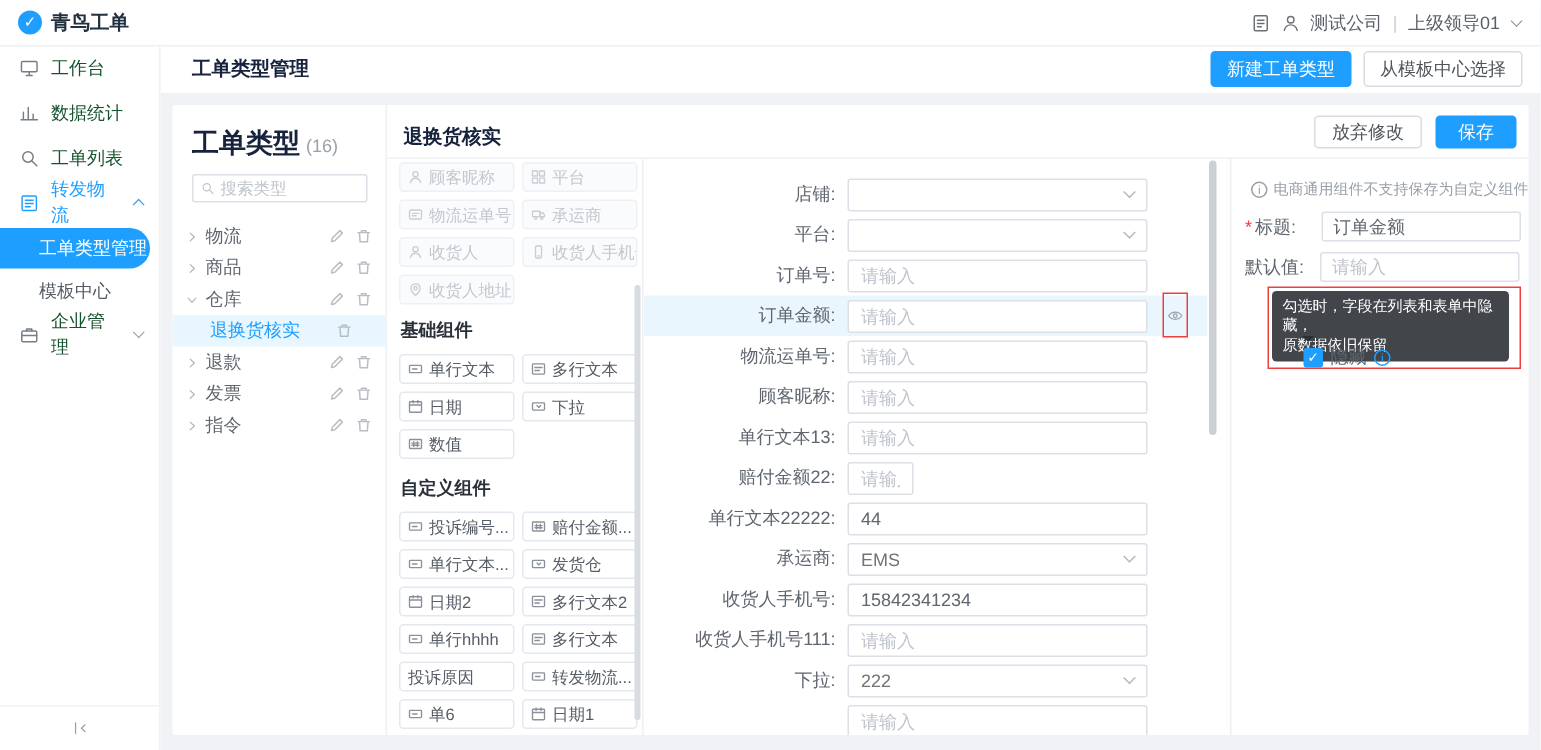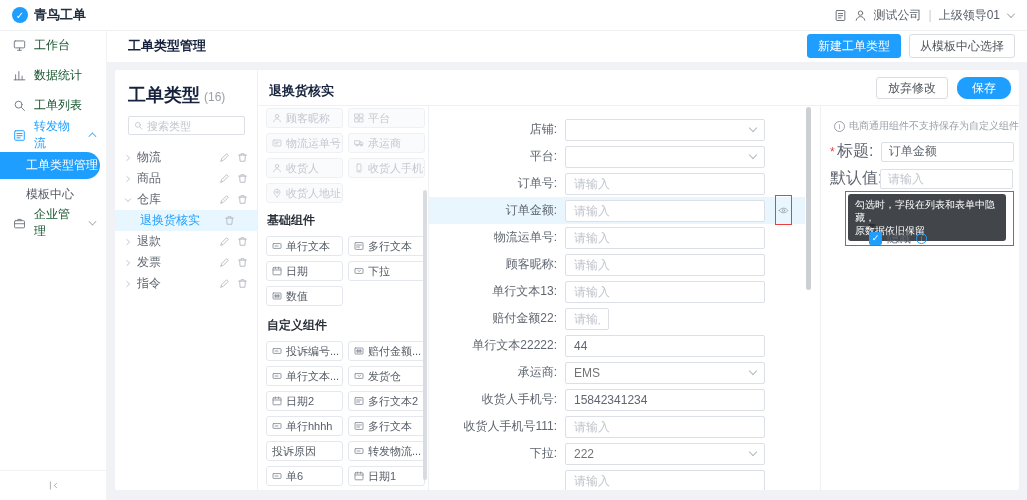--- a/index.html
+++ b/index.html
@@ -64,21 +64,21 @@
   .type-row.sel { background:#e8f6ff; color:#1e9fff; }
   .t-icons { margin-left:auto; display:flex; gap:7px; }
   .type-row.sel .t-icons { margin-right:13px; }
   .tico { width:11px; height:11px; color:#b8bdc5; }
   .tico svg { width:11px; height:11px; }
 
   
   .editor-title { position:absolute; left:154px; top:12px; font-size:13px; font-weight:bold; color:#17233d; }
   .editor-actions { position:absolute; right:8px; top:7px; display:flex; gap:9px; }
   .btn.sm { height:22px; padding:0 11px; }
-  .btn.sm.primary { padding:0 14px;border-radius:10px; }
+  .btn.sm.primary { padding:0 14px; }
 
   
   .palette { position:absolute; left:143px; top:36px; width:170px; bottom:0; padding:2px 0 0 8px; }
   .pal-grid { display:grid; grid-template-columns:77px 77px; gap:5px; }
   .pal-sec { font-size:12px; font-weight:bold; color:#2b313a; margin:9px 0 7px 1px; }
   .pal-sec.second { margin-top:11px; }
   .pal-item { height:20px; border:1px solid #e4e8ee; border-radius:3px; background:#fff; display:flex; align-items:center; gap:4px; padding:0 5px; font-size:11px; color:#565d66; white-space:nowrap; overflow:hidden; cursor:grab; }
   .pal-item .pal-ico { width:10px; height:10px; color:#8a919b; flex:none; }
   .pal-item .pal-ico svg { width:10px; height:10px; }
   .pal-item.dis { background:#fafbfd; border-color:#eef0f4; color:#c3c8cf; cursor:default; }
@@ -102,21 +102,21 @@
   .form-scroll { position:absolute; left:691px; top:37px; width:5px; height:183px; background:#ccd0d5; border-radius:3px; }
 
   
   .inspector { position:absolute; left:706px; top:36px; right:0; bottom:0; }
   .notice { position:absolute; left:13px; top:13px; display:flex; align-items:center; gap:4px; font-size:10px; color:#9aa0a8; white-space:nowrap; }
   .info-i { width:11px; height:11px; border:1px solid currentColor; border-radius:50%; font-size:8px; line-height:9px; text-align:center; flex:none; font-style:normal; }
   .insp-row { position:absolute; left:9px; display:flex; align-items:center; }
   .insp-row.r1 { top:35px; }
   .insp-row.r2 { top:62px; }
   .req { color:#f03e3e; font-size:12px; margin-right:2px; }
-  .insp-label { width:37px; text-align:center; font-size:16px; color:#5f6670; white-space:nowrap; }
+  .insp-label { width:37px; text-align:left; font-size:12px; color:#5f6670; white-space:nowrap; }
   .insp-input { margin-left:7px; width:133px; height:20px; border:1px solid #dcdfe6; border-radius:2px; font-size:12px; color:#5f6670; padding:0 7px; outline:none; font-family:inherit; }
   .insp-input::placeholder { color:#c0c4cc; }
   .red-box { position:absolute; left:24px; top:85px; width:169px; height:55px; border:1.5px solid #f03e3e; }
   .tooltip { position:absolute; left:2px; top:2px; max-width:158px; background:rgba(40,44,50,.88); color:#fff; font-size:10px; line-height:13px; padding:4px 7px; border-radius:3px; }
   .tooltip-arrow { position:absolute; left:22px; top:32px; width:0; height:0; border-left:4px solid transparent; border-right:4px solid transparent; border-top:4px solid rgba(40,44,50,.88); }
   .hide-row { position:absolute; left:23px; top:38px; display:flex; align-items:center; gap:5px; }
   .checkbox { width:13px; height:13px; background:#1e9fff; border-radius:2px; color:#fff; font-size:9px; line-height:13px; text-align:center; cursor:pointer; }
   .hide-label { font-size:12px; color:#5f6670; }
   .info-i.blue { color:#1e9fff; }
 </style>

